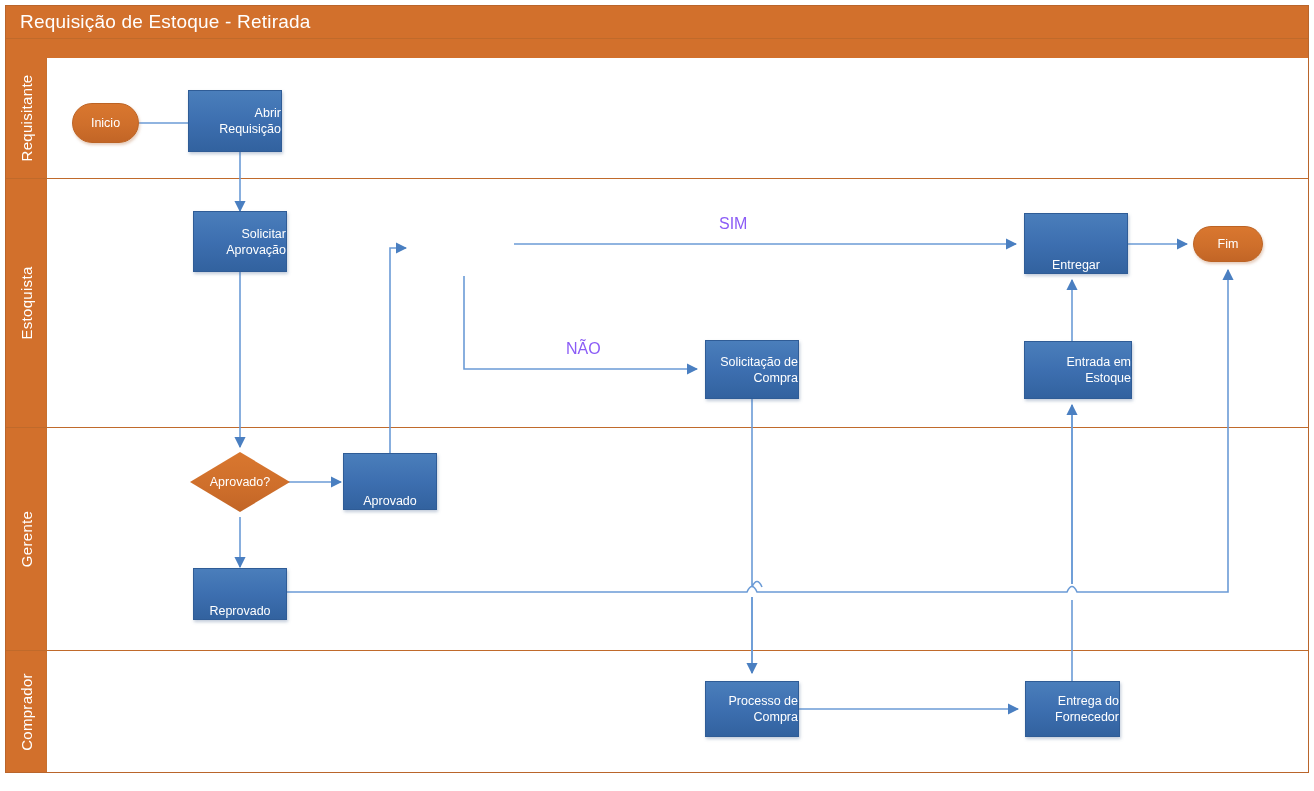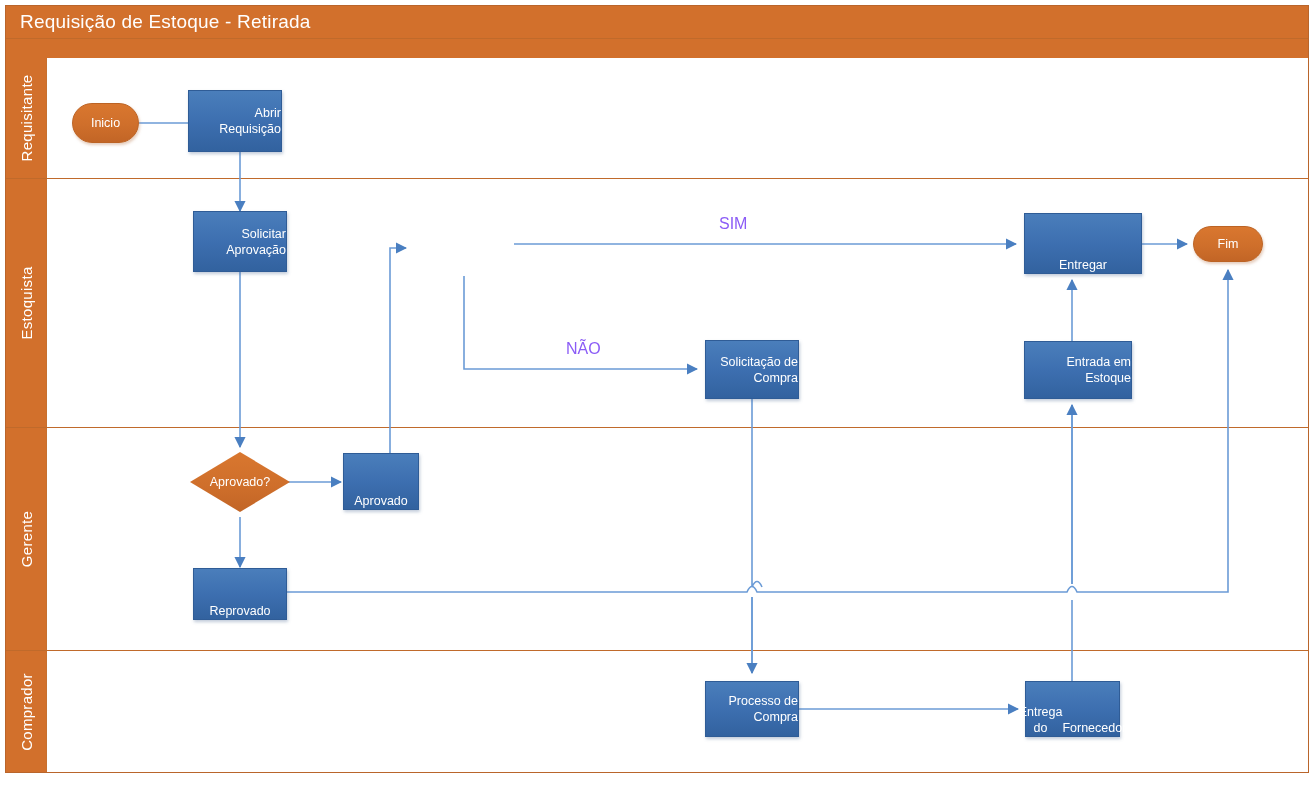--- a/index.html
+++ b/index.html
@@ -255,52 +255,52 @@
     <span>Solicitar</span>
     <span>Aprovação</span>
   </div>
 
 
   <div class="node proc" style="left:705px; top:340px; width:94px; height:59px; flex-direction:column;">
     <span>Solicitação de</span>
     <span>Compra</span>
   </div>
 
-  <div class="node proc" style="left:1024px; top:213px; width:118px; height:61px;">
+  <div class="node proc" style="left:1024px; top:213px; width:104px; height:61px;">
     <span>Entregar</span>
   </div>
 
   <div class="node proc" style="left:1024px; top:341px; width:108px; height:58px; flex-direction:column;">
     <span>Entrada em</span>
     <span>Estoque</span>
   </div>
 
   <div class="node term" style="left:1193px; top:226px; width:70px; height:36px;">
     <span>Fim</span>
   </div>
 
   <div class="decision-wrap" style="left:190px; top:452px; width:100px; height:60px;">
     <div class="dia"></div>
     <div class="dlabel">Aprovado?</div>
   </div>
 
-  <div class="node proc" style="left:343px; top:453px; width:76px; height:57px;">
+  <div class="node proc" style="left:343px; top:453px; width:94px; height:57px;">
     <span>Aprovado</span>
   </div>
 
   <div class="node proc" style="left:193px; top:568px; width:94px; height:52px;">
     <span>Reprovado</span>
   </div>
 
   <div class="node proc" style="left:705px; top:681px; width:94px; height:56px; flex-direction:column;">
     <span>Processo de</span>
     <span>Compra</span>
   </div>
 
-  <div class="node proc" style="left:1025px; top:681px; width:95px; height:56px; flex-direction:row;">
+  <div class="node proc" style="left:1025px; top:681px; width:95px; height:56px; flex-direction:column;">
     <span>Entrega do</span>
     <span>Fornecedor</span>
   </div>
 
   <div class="edge-label" style="left:719px; top:215px;">SIM</div>
   <div class="edge-label" style="left:566px; top:340px;">NÃO</div>
 
 </div>
 
 </body></html>

